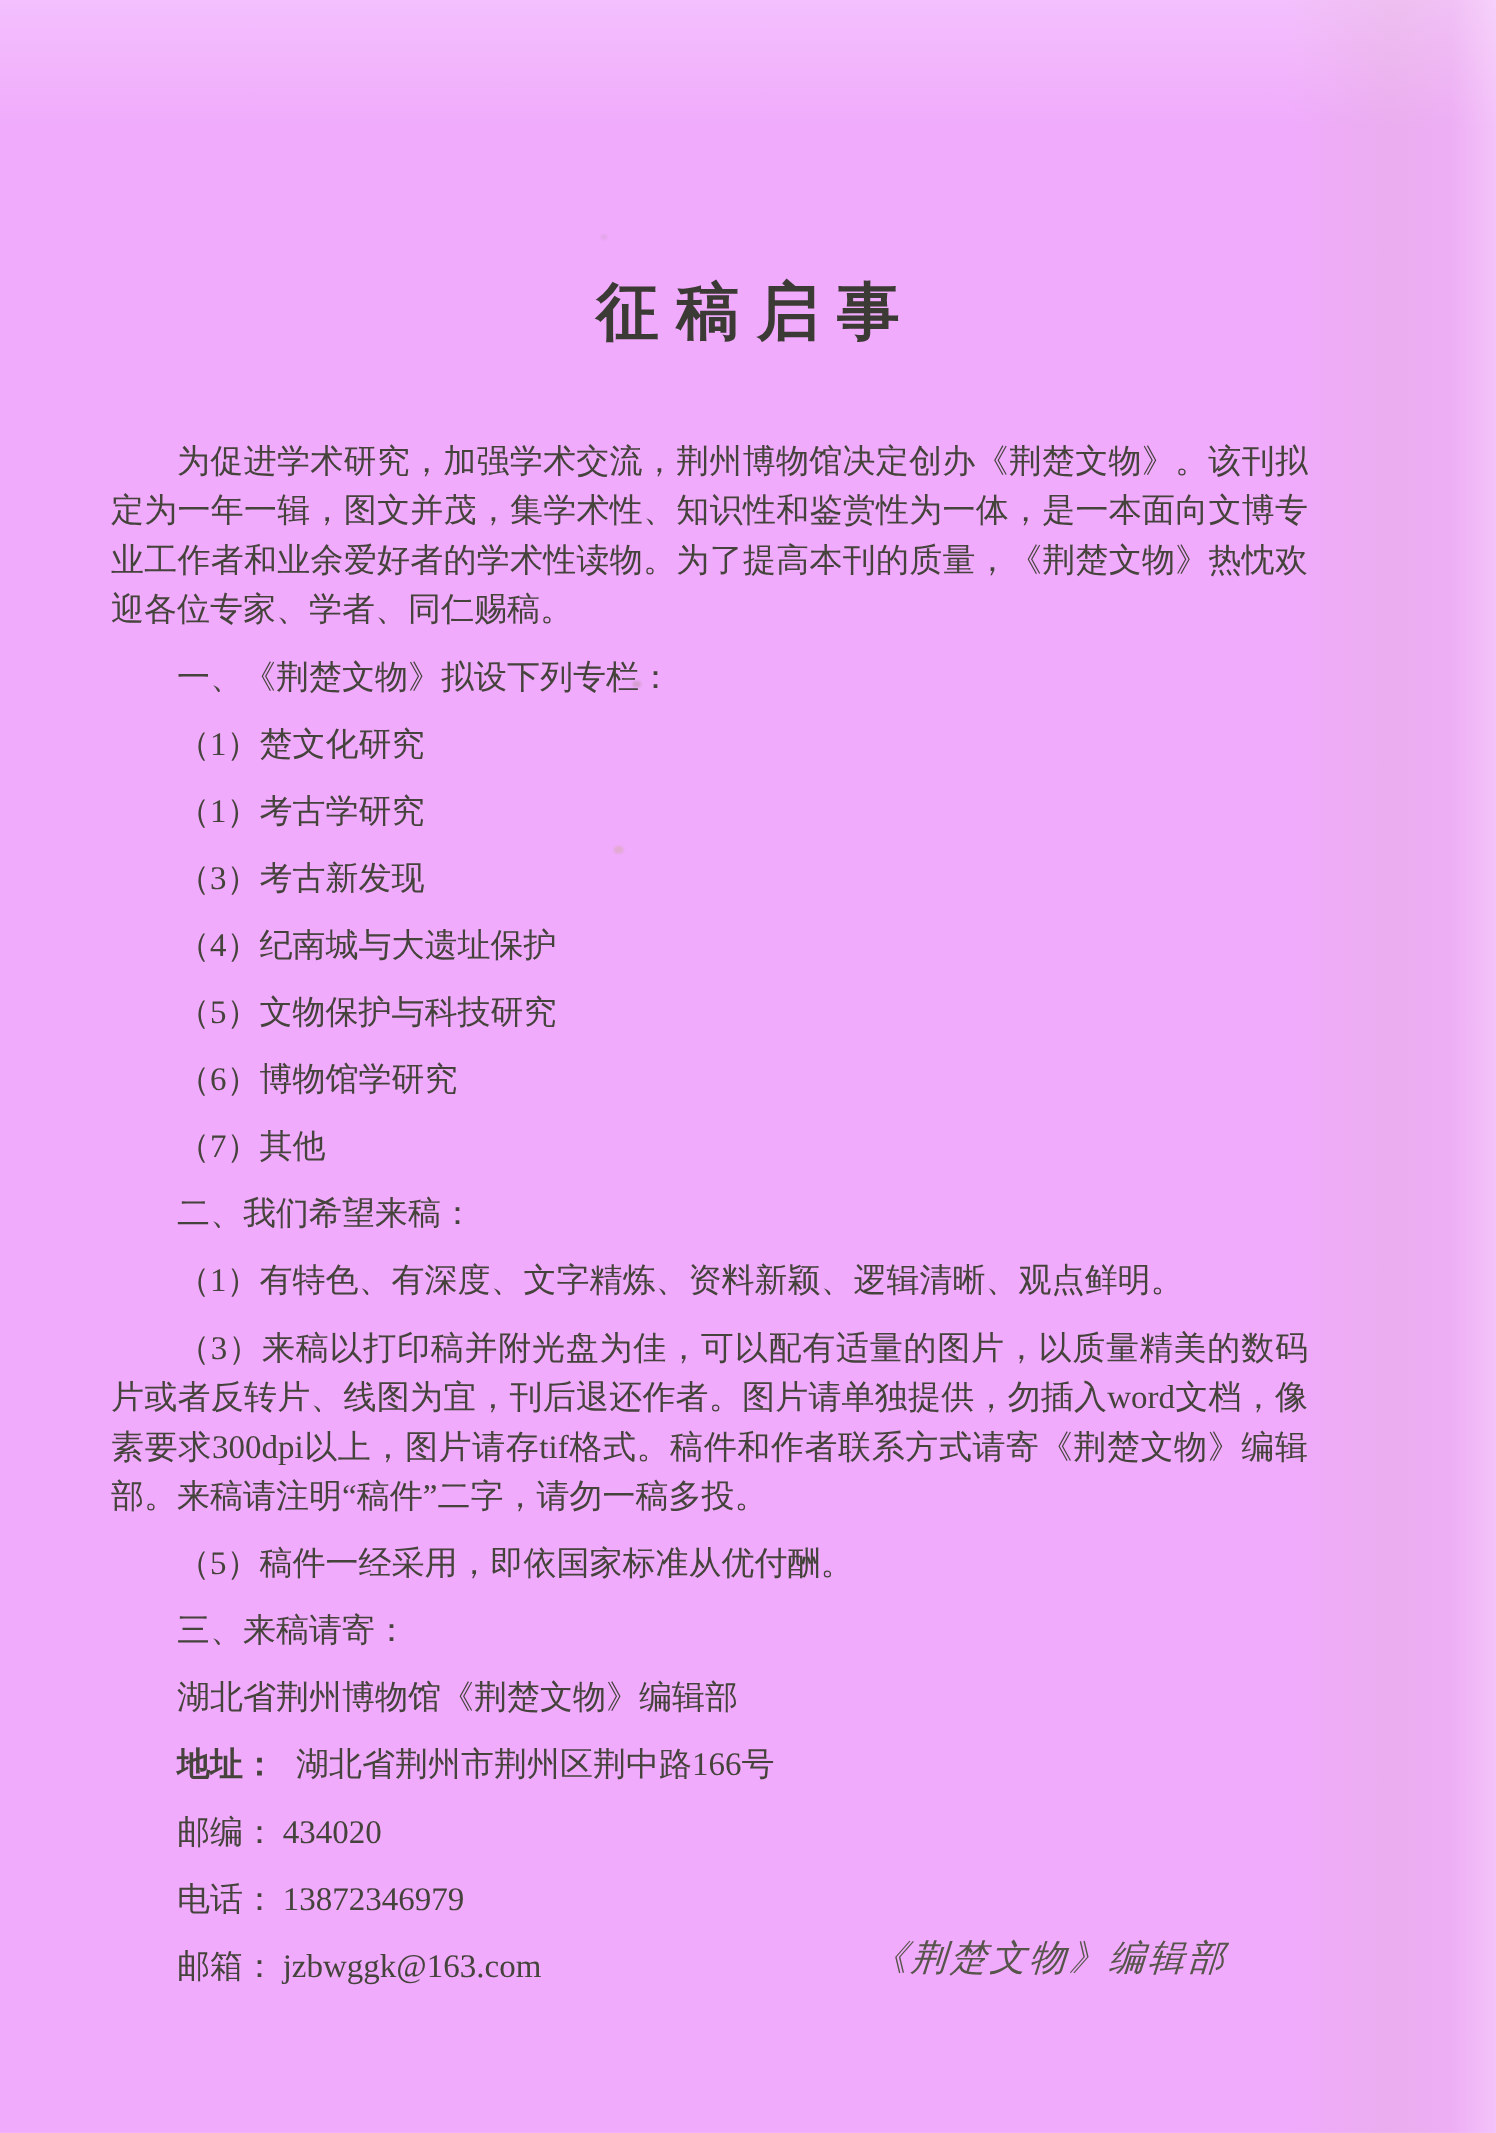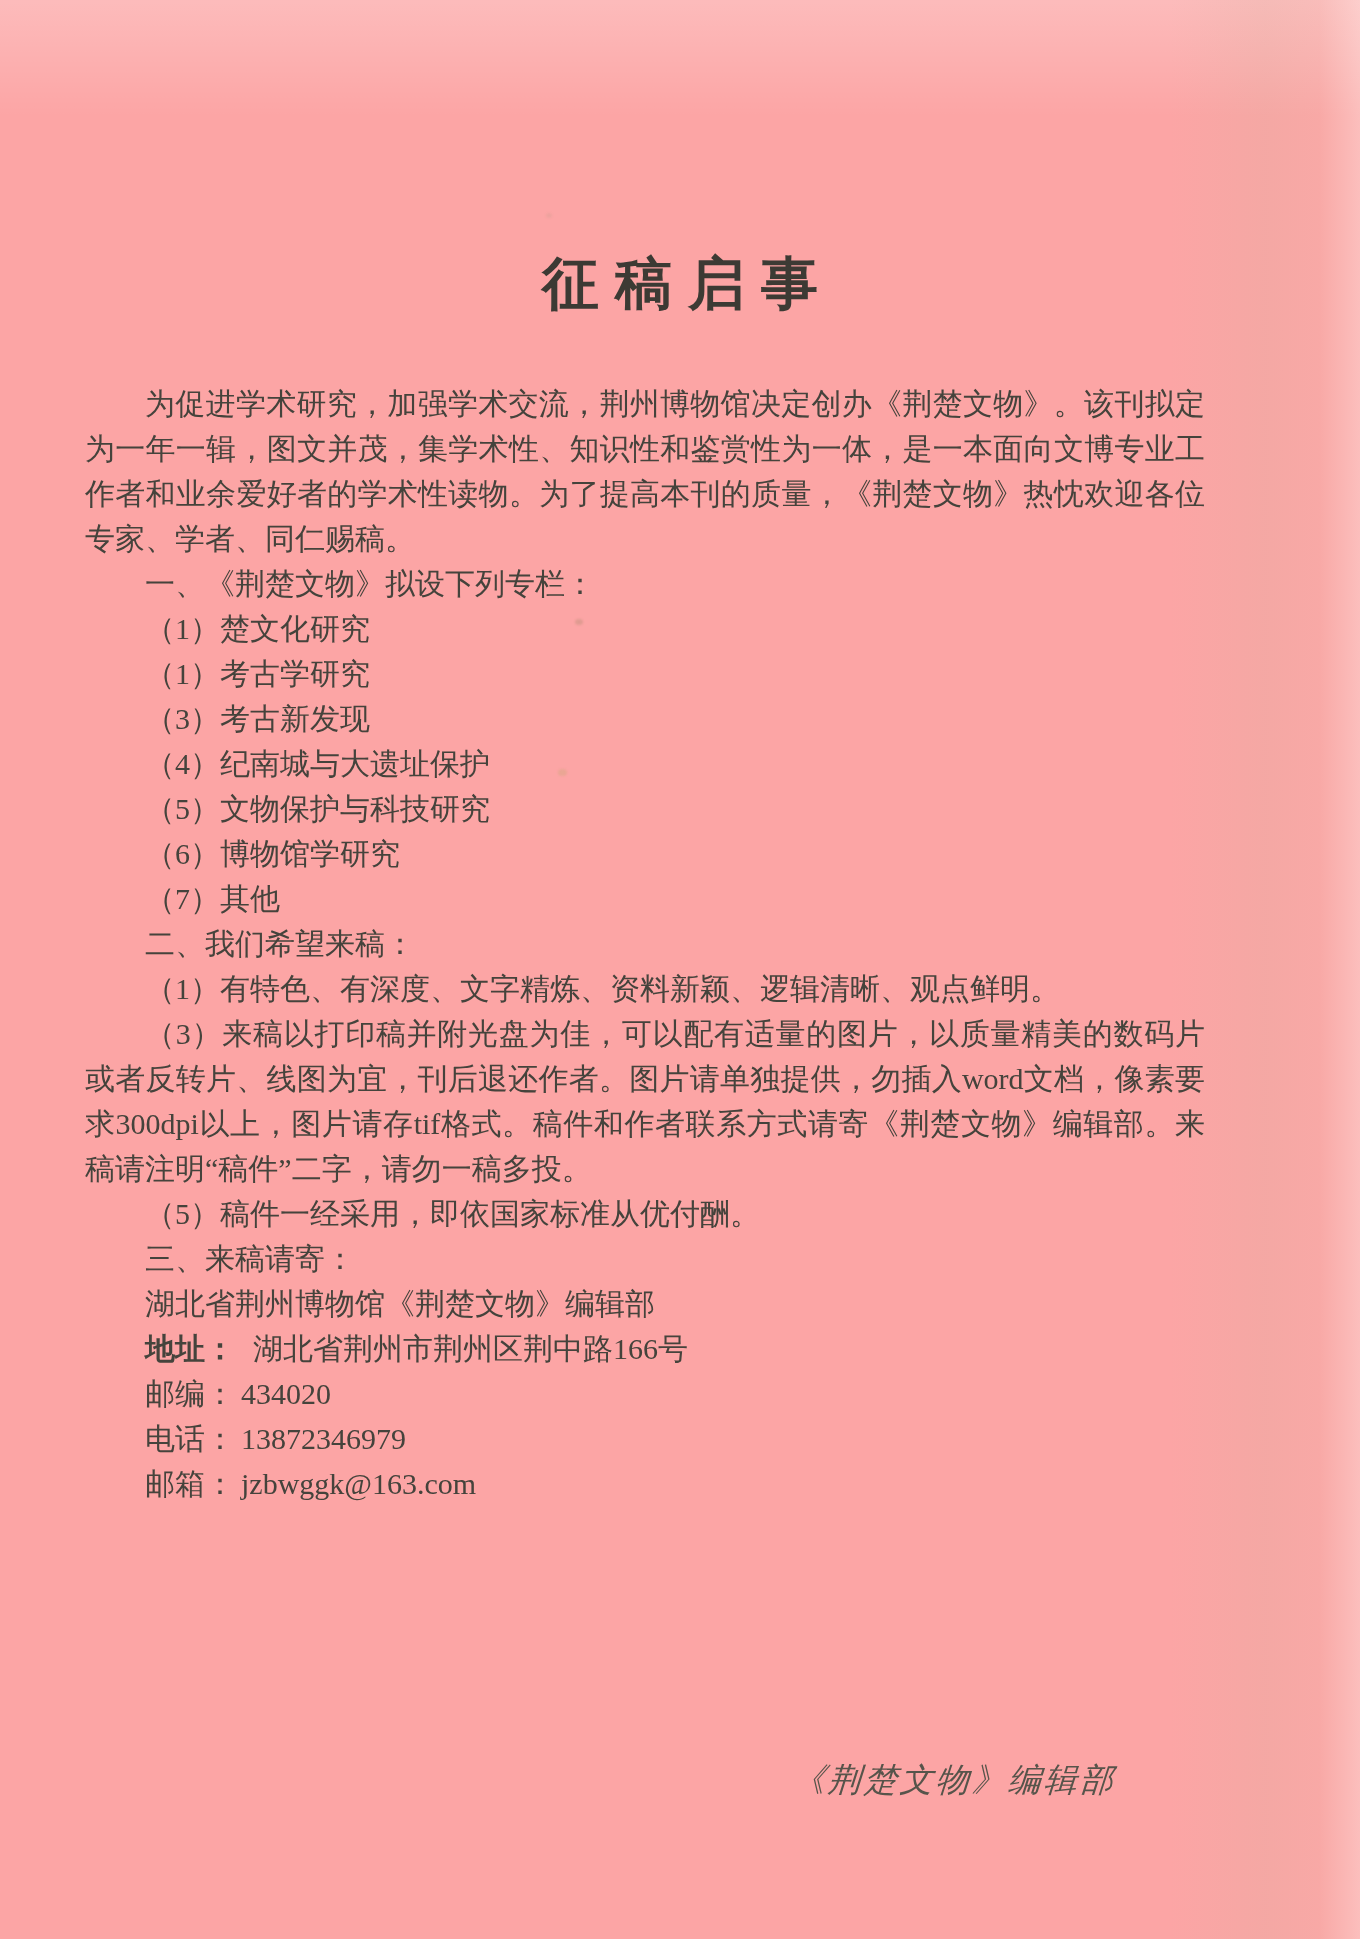--- a/index.html
+++ b/index.html
@@ -10,21 +10,21 @@
     width: 1360px;
     height: 1939px;
     background: #fbf8f1;
     font-family: "Liberation Serif", "DejaVu Serif", serif;
     overflow: hidden;
     position: relative;
   }
   .page {
     position: absolute;
     inset: 0;
-    background: #fca5a5;
+    background: #f0abfc;
   }
   
   .page-shading {
     position: absolute;
     inset: 0;
     pointer-events: none;
     background:
       linear-gradient(to right,
         rgba(205,188,160,0) 86%,
         rgba(200,184,156,0.14) 93%,
@@ -61,21 +61,21 @@
     position: absolute;
     top: 381px;
     left: 85px;
     width: 1120px;
     font-size: 30px;
     line-height: 45px;
     color: #45433c;
     text-align: justify;
   }
   .content p {
-    margin: 0;
+    margin: 16px;
   }
   .indent {
     text-indent: 2em;
   }
   .contact-line .label {
     margin-right: 6px;
   }
   .contact-line .label.wide {
     margin-right: 18px;
     font-weight: bold;

